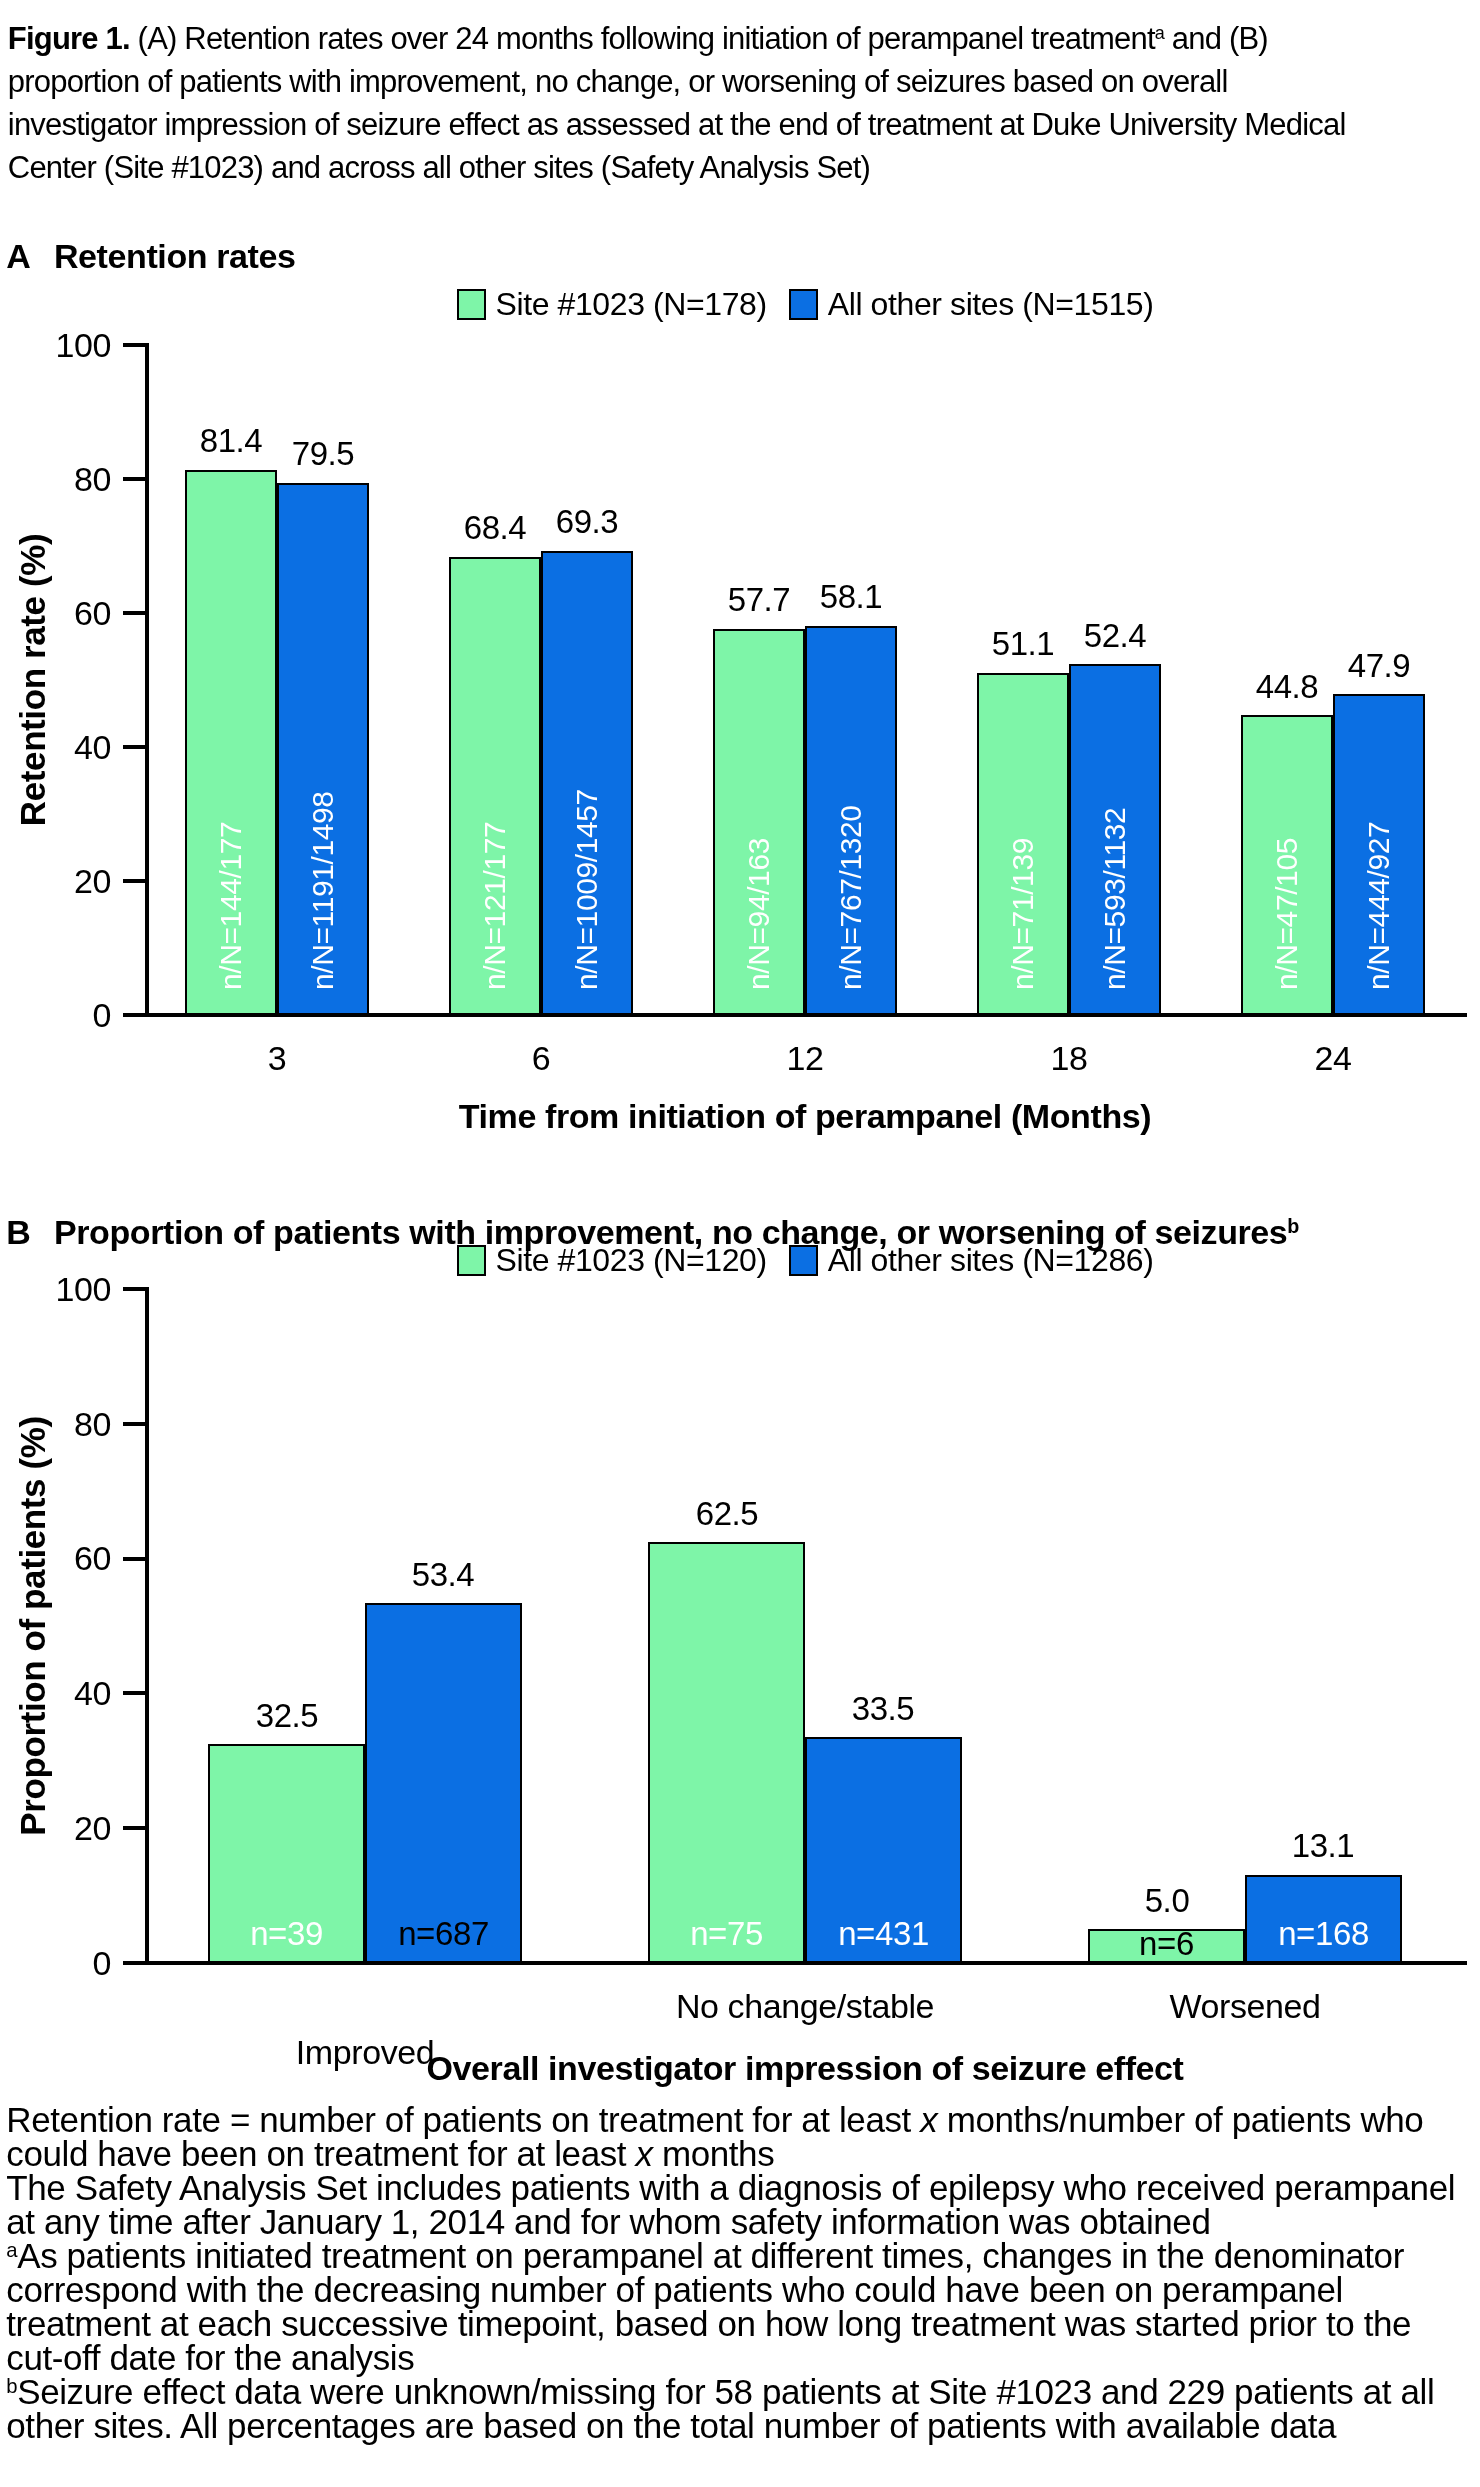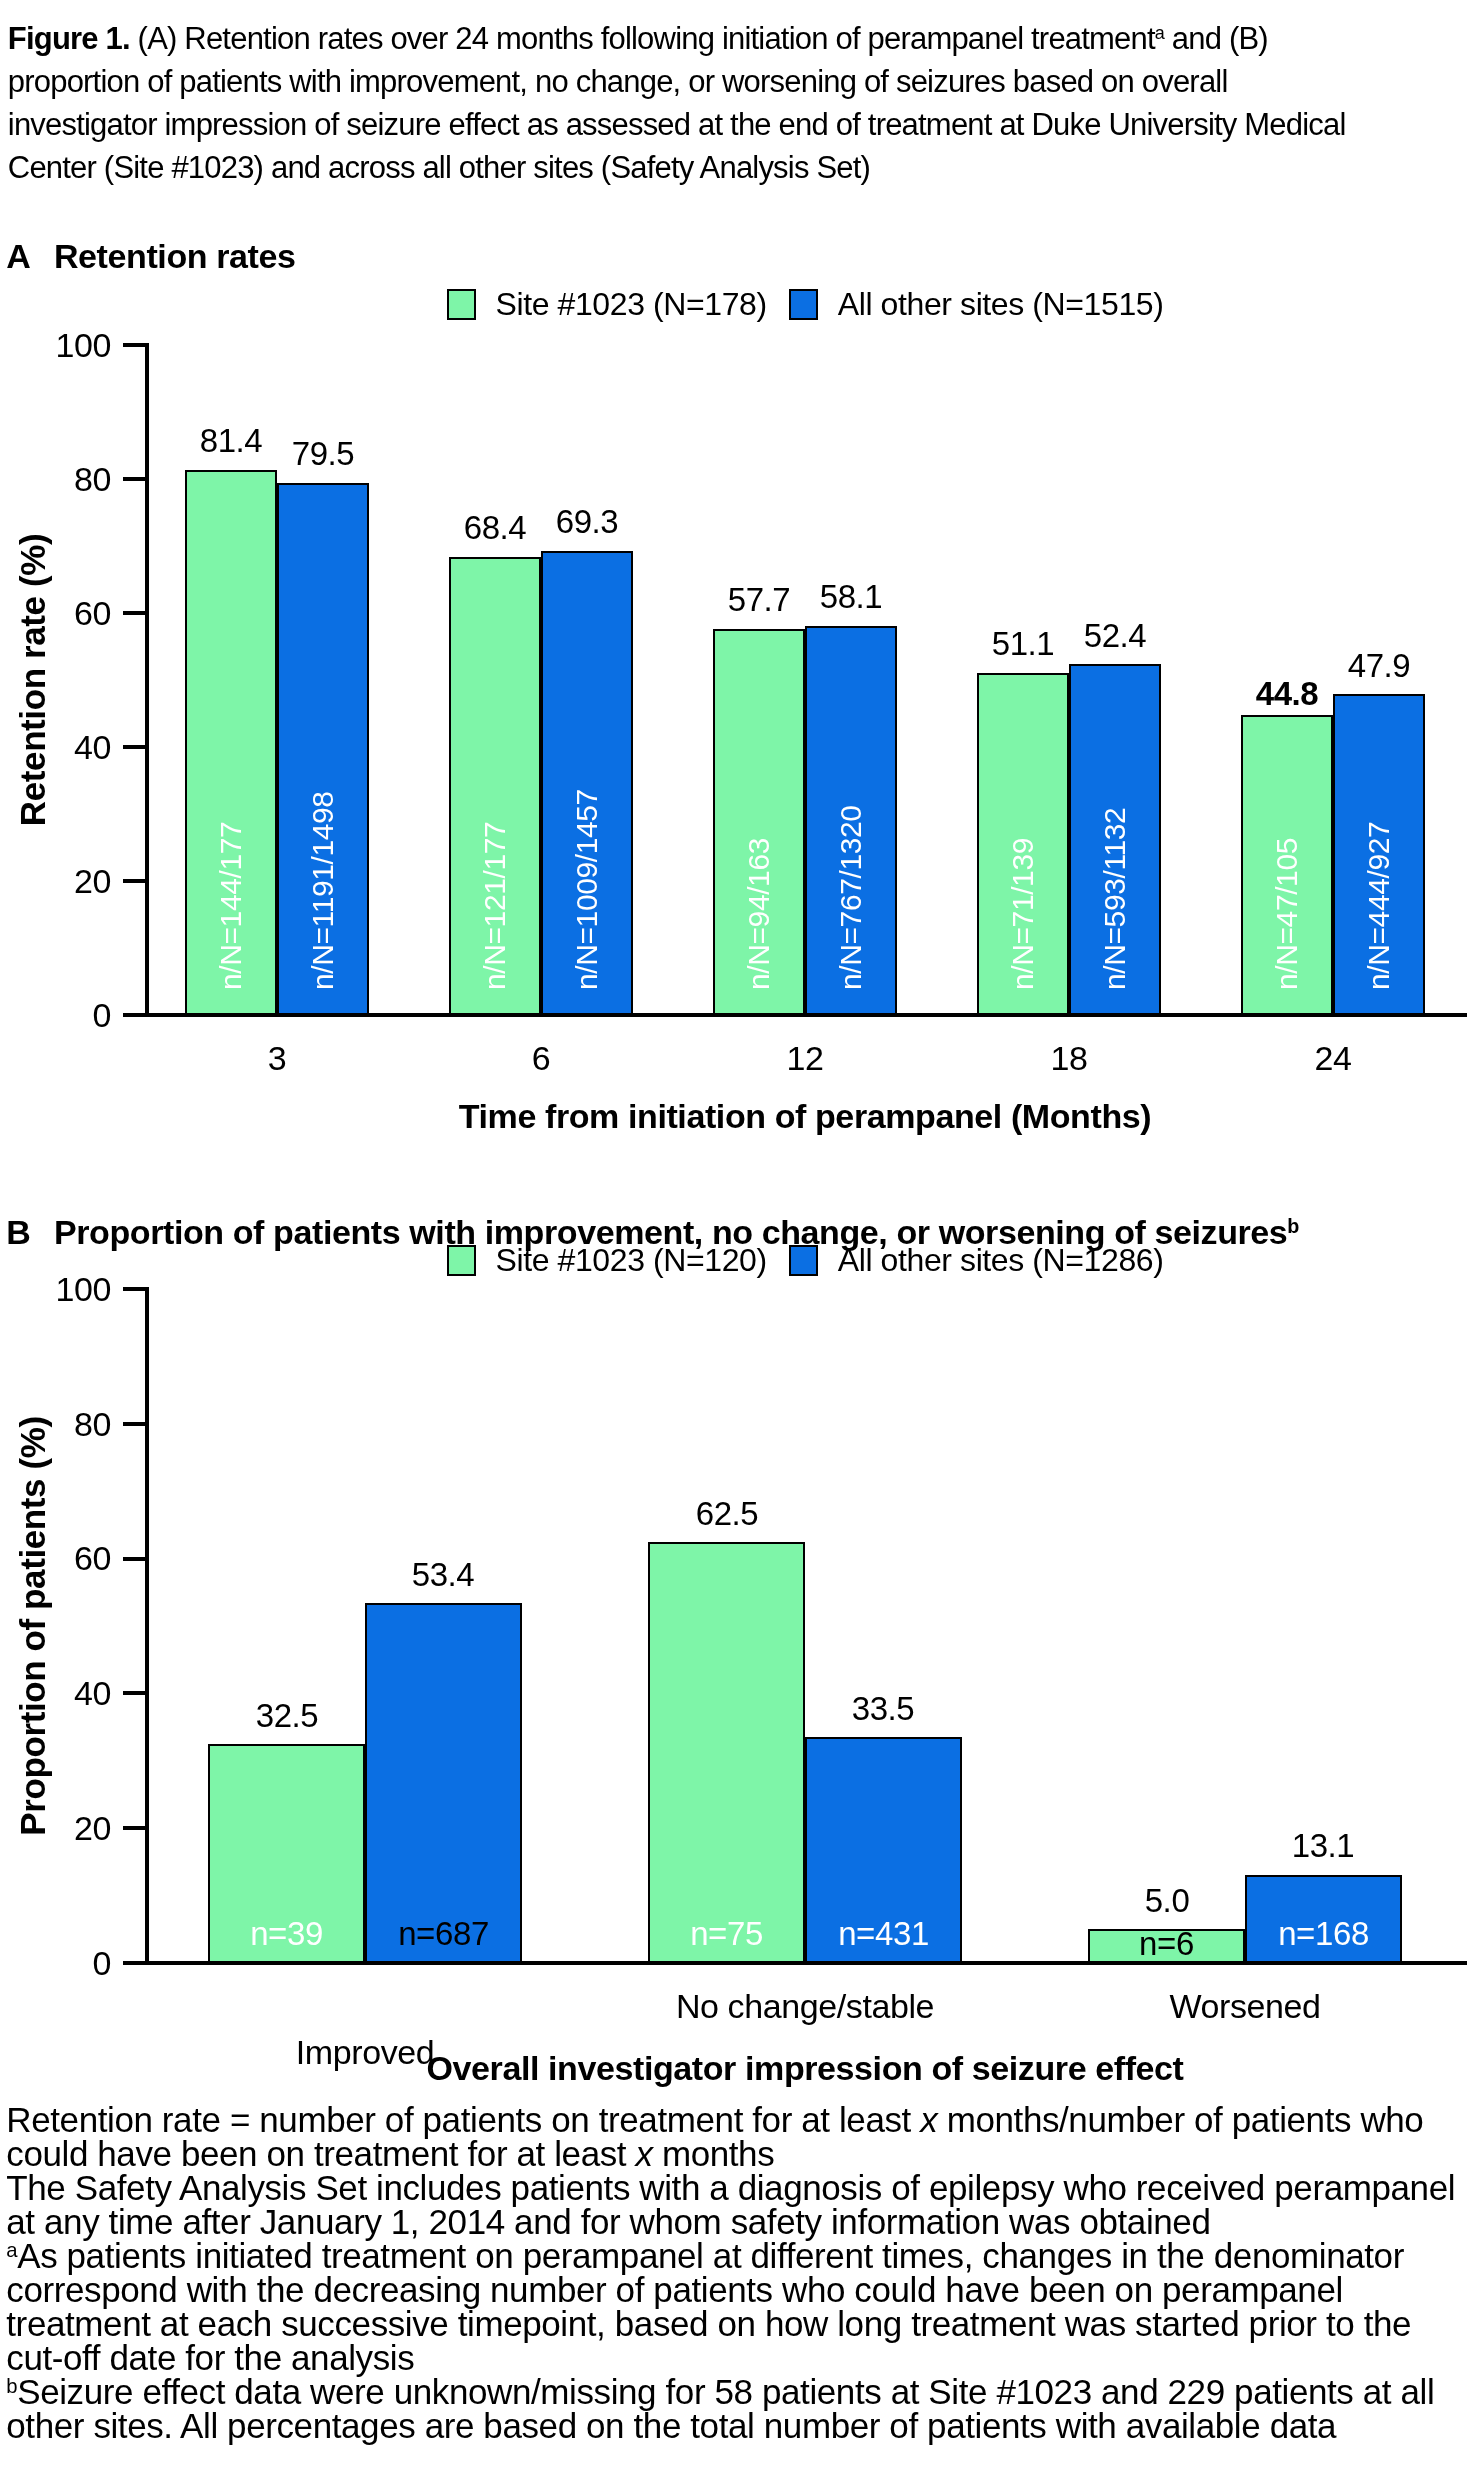--- a/index.html
+++ b/index.html
@@ -23,21 +23,21 @@
   #headerA { top:237px; }
   #headerB { top:1177px;margin-top:36px; }
 
   .legend {
     position:absolute; left:145px; width:1320px;
     display:flex; justify-content:center; align-items:center; gap:22px;
     font-size:32px;
   }
   #legendA { top:286px; }
   #legendB { top:1242px; }
-  .legend-item { display:flex; align-items:center; gap:20px; }
+  .legend-item { display:flex; align-items:center; gap:10px; }
   .legend-swatch { width:29px; height:31px; border:2.4px solid #000; flex:0 0 auto; }
 
   .plot { position:absolute; }
   #plotA { left:145px; top:345px; width:1320px; height:670px; }
   #plotB { left:145px; top:1289px; width:1320px; height:674px; }
 
   .y-axis { position:absolute; left:0; top:-1.6px; bottom:-2.4px; width:3.9px; background:#000; }
   .x-axis { position:absolute; left:-21px; right:-1.6px; bottom:-2.4px; height:4.7px; background:#000; }
   .y-tick { position:absolute; left:-22px; width:22px; height:3.9px; background:#000; }
   .y-tick-label {
@@ -132,21 +132,21 @@
         <div class="bar-vlabel" style="color: rgb(255, 255, 255);">n/N=94/163</div>
       </div>
       <div class="bar-value" style="left: 614px; bottom: 396px;">57.7</div>
       <div class="bar" style="left: 832px; width: 92px; height: 342px; background: rgb(126, 245, 168);">
         <div class="bar-vlabel" style="color: rgb(255, 255, 255);">n/N=71/139</div>
       </div>
       <div class="bar-value" style="left: 878px; bottom: 352px;">51.1</div>
       <div class="bar" style="left: 1096px; width: 92px; height: 300px; background: rgb(126, 245, 168);">
         <div class="bar-vlabel" style="color: rgb(255, 255, 255);">n/N=47/105</div>
       </div>
-      <div class="bar-value" style="left: 1142px; bottom: 302px; font-weight: bold;">44.8</div>
+      <div class="bar-value" style="left: 1142px; bottom: 309px;">44.8</div>
       <div class="bar" style="left: 132px; width: 92px; height: 532px; background: rgb(11, 111, 227);">
         <div class="bar-vlabel" style="color: rgb(255, 255, 255);">n/N=1191/1498</div>
       </div>
       <div class="bar-value" style="left: 178px; bottom: 542px;">79.5</div>
       <div class="bar" style="left: 396px; width: 92px; height: 464px; background: rgb(11, 111, 227);">
         <div class="bar-vlabel" style="color: rgb(255, 255, 255);">n/N=1009/1457</div>
       </div>
       <div class="bar-value" style="left: 442px; bottom: 474px;">69.3</div>
       <div class="bar" style="left: 660px; width: 92px; height: 389px; background: rgb(11, 111, 227);">
         <div class="bar-vlabel" style="color: rgb(255, 255, 255);">n/N=767/1320</div>

